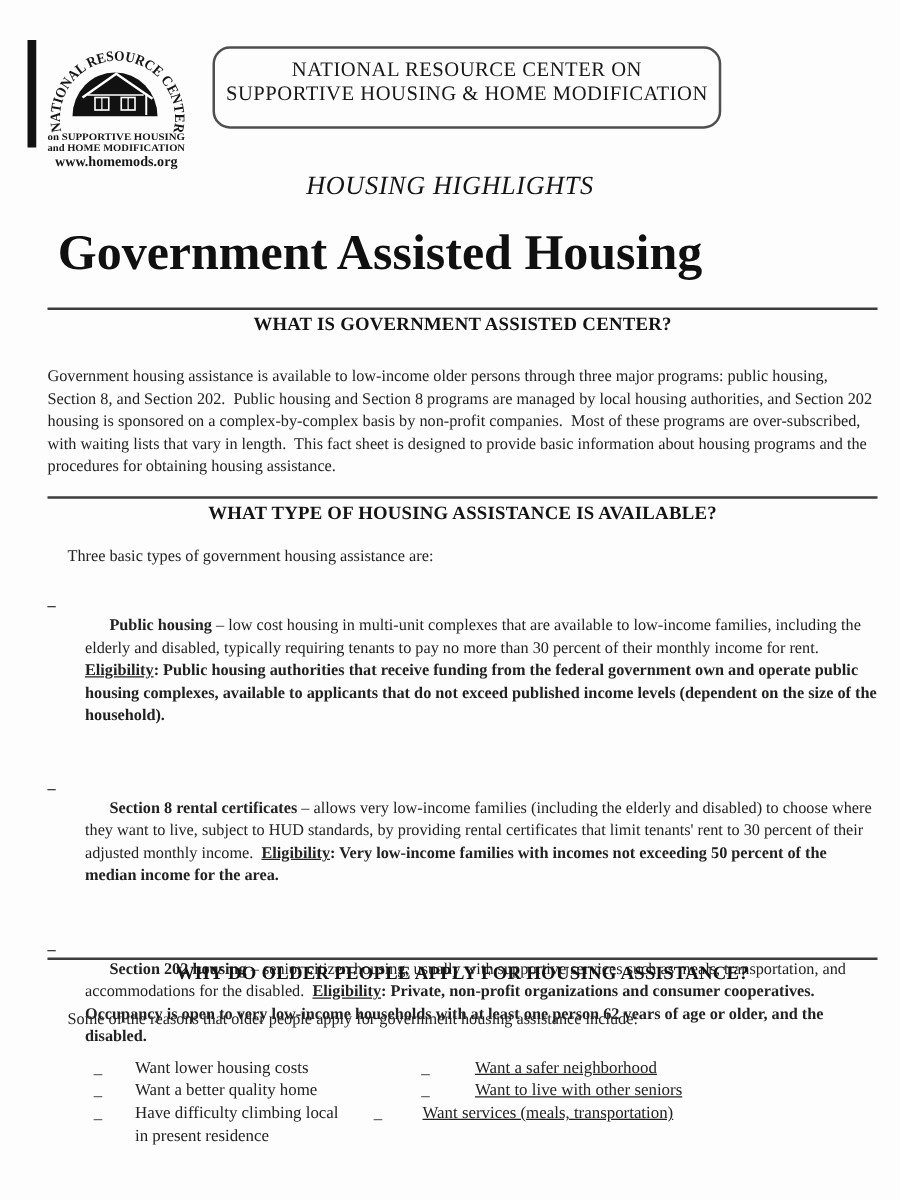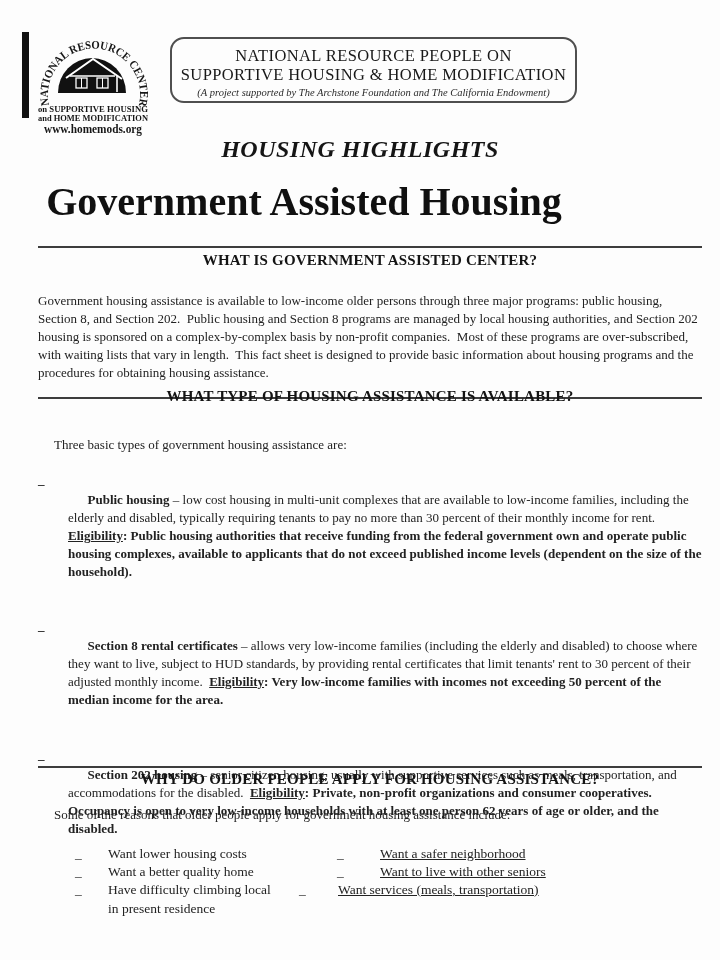--- a/index.html
+++ b/index.html
@@ -15,21 +15,21 @@
   .hbox{
     position:absolute;left:170px;top:37px;width:407px;height:66px;
     border:2px solid #4f4f4f;border-radius:14px;text-align:center;
     box-sizing:border-box;padding-top:7px;
   }
   .hbox-line{font-size:16.5px;letter-spacing:.4px;line-height:19px;color:#181818;}
   .hbox-sub{font-size:10.5px;font-style:italic;margin-top:3px;color:#2a2a2a;}
   
   .masthead{
     position:absolute;left:0;top:136px;width:720px;text-align:center;
-    font-size:24px;font-weight:bold;font-style:italic;letter-spacing:.5px;color:#151515;
+    font-size:21px;font-weight:normal;font-style:italic;letter-spacing:.5px;color:#151515;
   }
   .title{
     position:absolute;left:0;top:178px;width:608px;text-align:center;
     font-size:40px;font-weight:bold;letter-spacing:0;color:#101010;
   }
   
   .rule{position:absolute;left:38px;width:664px;border-top:2px solid #3d3d3d;height:0;}
   .sec-head{
     position:absolute;left:38px;width:664px;text-align:center;
     font-size:15px;font-weight:bold;color:#141414;letter-spacing:.2px;
@@ -79,34 +79,33 @@
       <line x1="61.5" y1="50" x2="61.5" y2="60" stroke="#fff" stroke-width="1"></line>
       <rect x="77" y="50" width="11" height="10" fill="none" stroke="#fff" stroke-width="1.3"></rect>
       <line x1="82.5" y1="50" x2="82.5" y2="60" stroke="#fff" stroke-width="1"></line>
     </g>
     <text x="73" y="84" text-anchor="middle" font-size="8" font-weight="bold" fill="#161616" textLength="110" lengthAdjust="spacingAndGlyphs" font-family="Liberation Serif, DejaVu Serif, serif">on SUPPORTIVE HOUSING</text>
     <text x="73" y="93" text-anchor="middle" font-size="8" font-weight="bold" fill="#161616" textLength="110" lengthAdjust="spacingAndGlyphs" font-family="Liberation Serif, DejaVu Serif, serif">and HOME MODIFICATION</text>
     <text x="73" y="105" text-anchor="middle" font-size="11.5" font-weight="bold" fill="#161616" textLength="98" lengthAdjust="spacingAndGlyphs" font-family="Liberation Serif, DejaVu Serif, serif">www.homemods.org</text>
   </svg>
 
   <div class="hbox">
-    <div class="hbox-line">NATIONAL RESOURCE PEOPLE ON</div>
+    <div class="hbox-line">NATIONAL RESOURCE CENTER ON</div>
     <div class="hbox-line">SUPPORTIVE HOUSING &amp; HOME MODIFICATION</div>
-    <div class="hbox-sub">(A project supported by The Archstone Foundation and The California Endowment)</div>
   </div>
 
   <div class="masthead">HOUSING HIGHLIGHTS</div>
   <div class="title">Government Assisted Housing</div>
 
   <div class="rule" style="top:246px"></div>
   <div class="sec-head" style="top:252px">WHAT IS GOVERNMENT ASSISTED CENTER?</div>
   <div class="para body-text" style="top:292px">Government housing assistance is available to low-income older persons through three major programs: public housing, Section 8, and Section 202.  Public housing and Section 8 programs are managed by local housing authorities, and Section 202 housing is sponsored on a complex-by-complex basis by non-profit companies.  Most of these programs are over-subscribed, with waiting lists that vary in length.  This fact sheet is designed to provide basic information about housing programs and the procedures for obtaining housing assistance.</div>
 
   <div class="rule" style="top:397px"></div>
-  <div class="sec-head" style="top:388px">WHAT TYPE OF HOUSING ASSISTANCE IS AVAILABLE?</div>
+  <div class="sec-head" style="top:403px">WHAT TYPE OF HOUSING ASSISTANCE IS AVAILABLE?</div>
   <div class="centered-line body-text" style="top:436px">Three basic types of government housing assistance are:</div>
 
   <div class="type-list">
     <div class="tb-item body-text mb1">
       <span class="tb-marker">_</span><span class="lead">Public housing</span><span> – </span><span>low cost housing in multi-unit complexes that are available to low-income families, including the elderly and disabled, typically requiring tenants to pay no more than 30 percent of their monthly income for rent.  </span><span class="elig-label">Eligibility</span><span class="elig-text">: Public housing authorities that receive funding from the federal government own and operate public housing complexes, available to applicants that do not exceed published income levels (dependent on the size of the household).</span>
     </div>
     <div class="tb-item body-text mb2">
       <span class="tb-marker">_</span><span class="lead">Section 8 rental certificates</span><span> – </span><span>allows very low-income families (including the elderly and disabled) to choose where they want to live, subject to HUD standards, by providing rental certificates that limit tenants' rent to 30 percent of their adjusted monthly income.  </span><span class="elig-label">Eligibility</span><span class="elig-text">: Very low-income families with incomes not exceeding 50 percent of the median income for the area.</span>
     </div>
     <div class="tb-item body-text">

